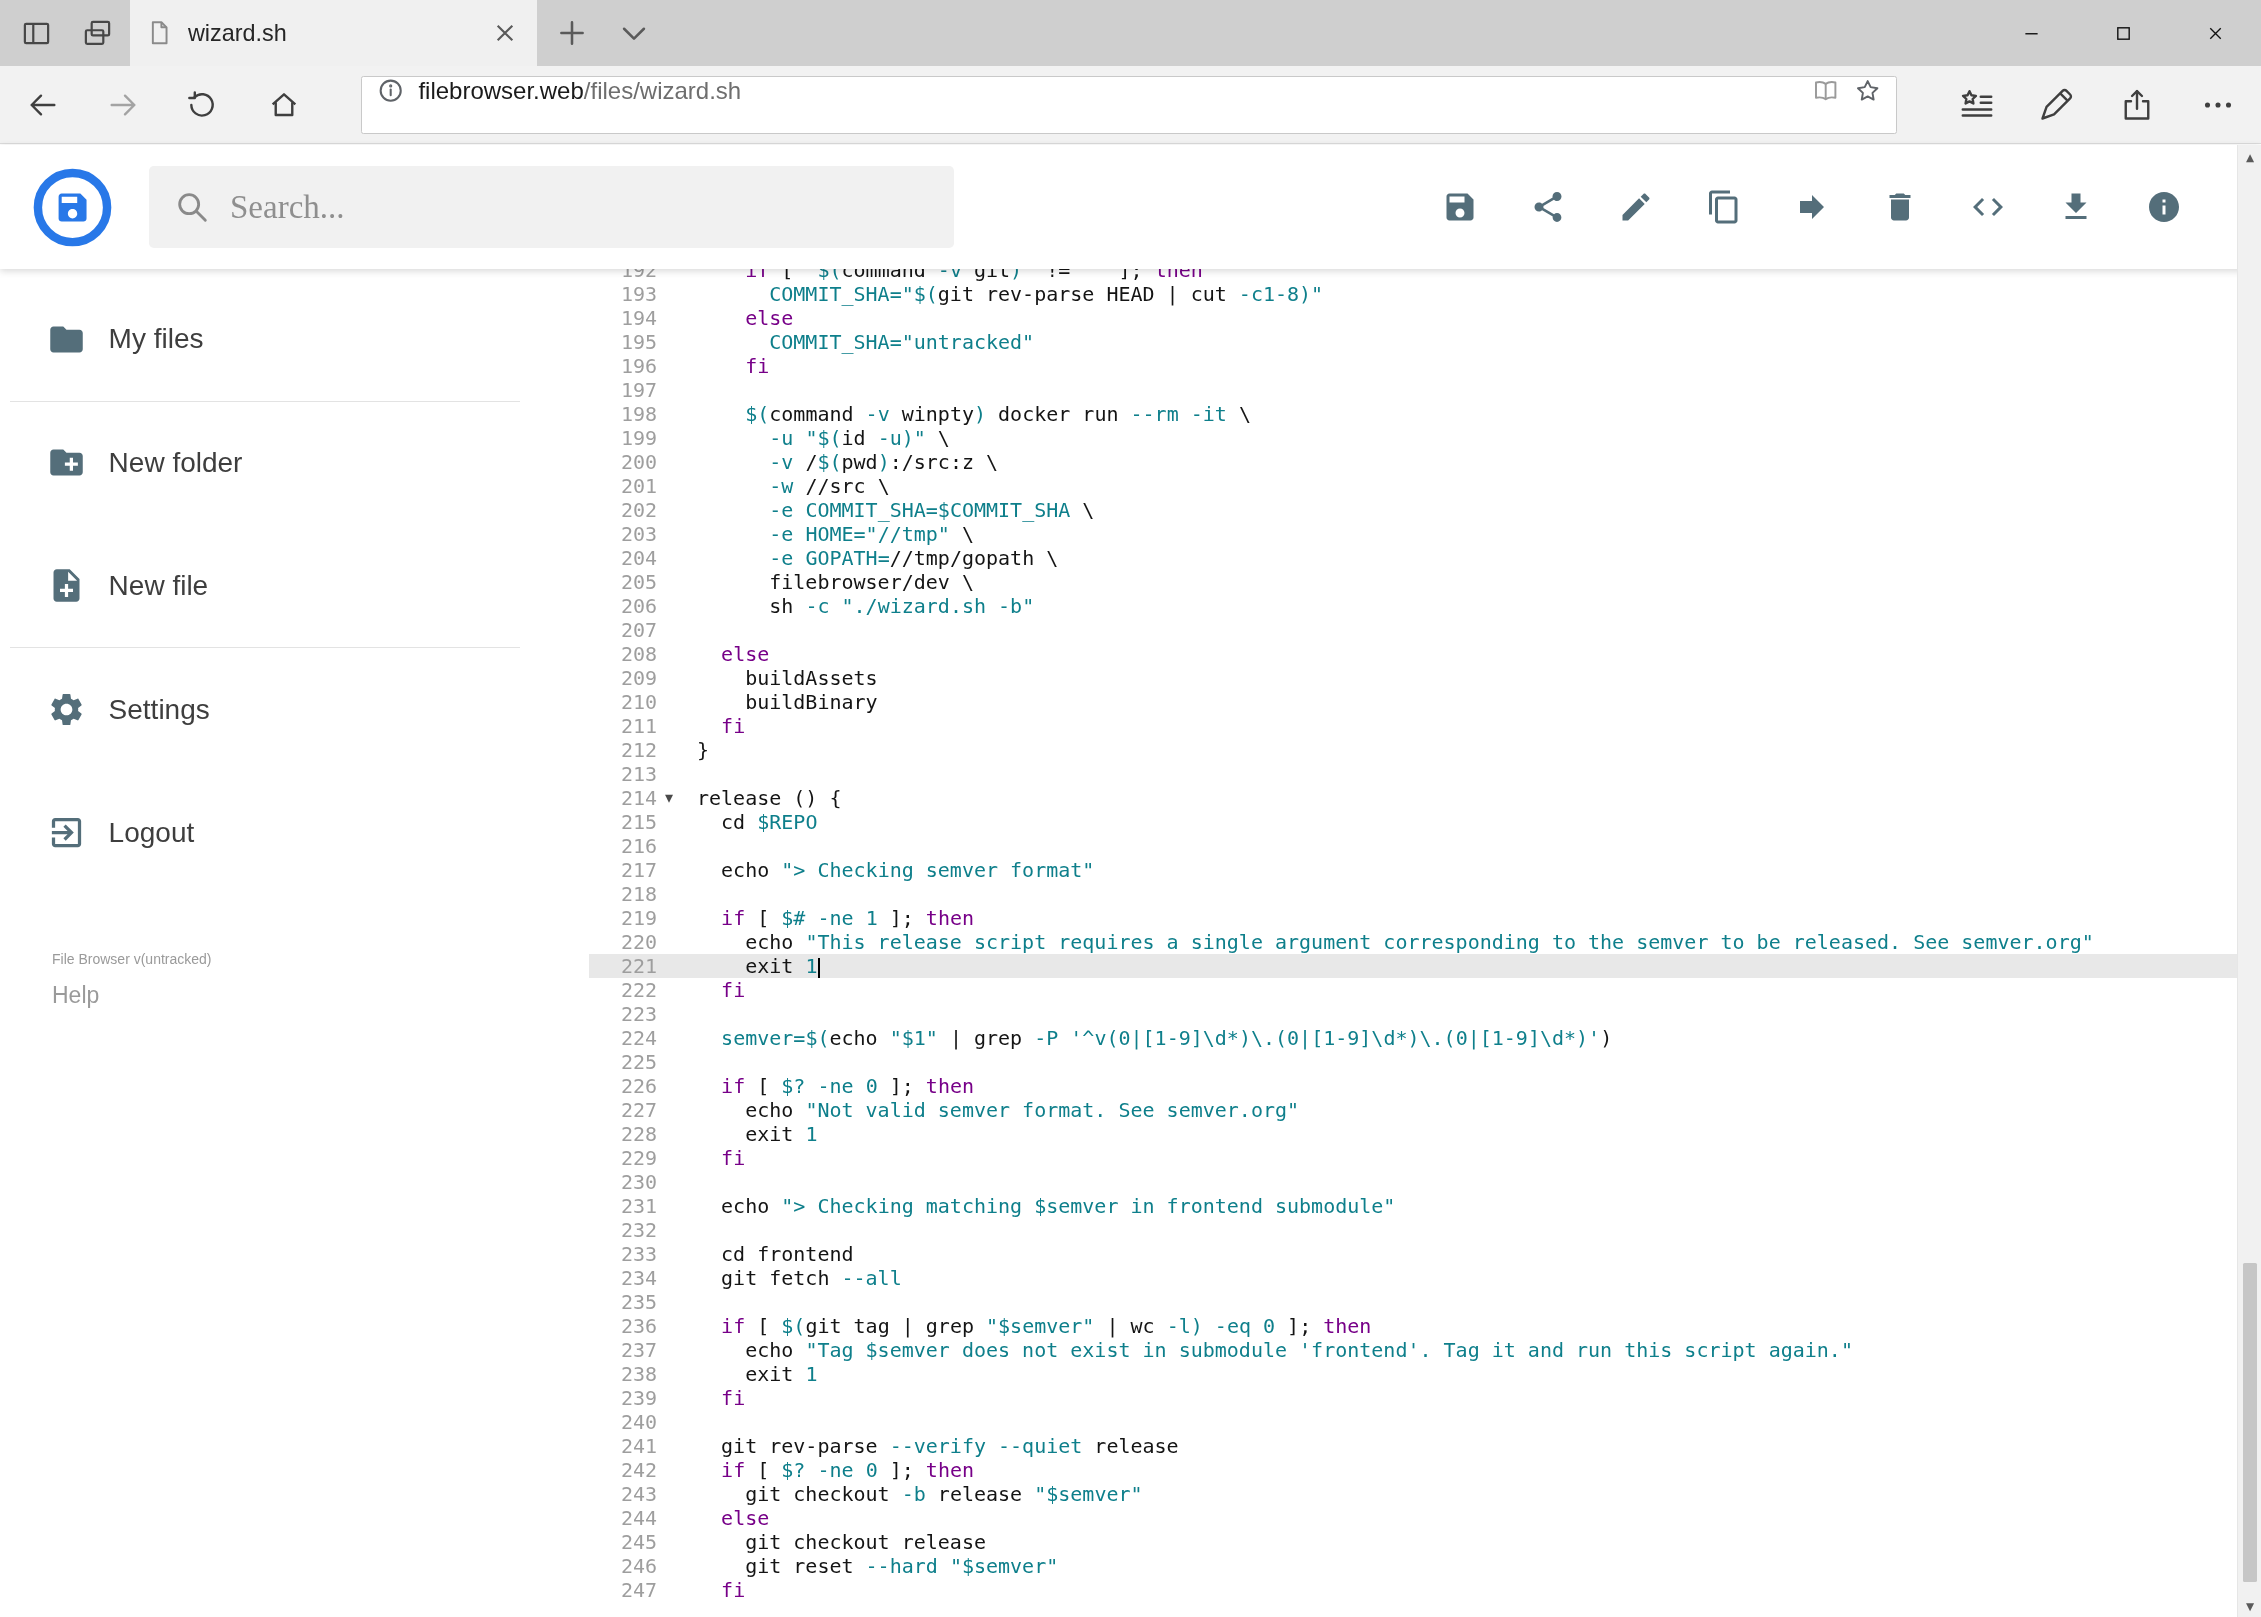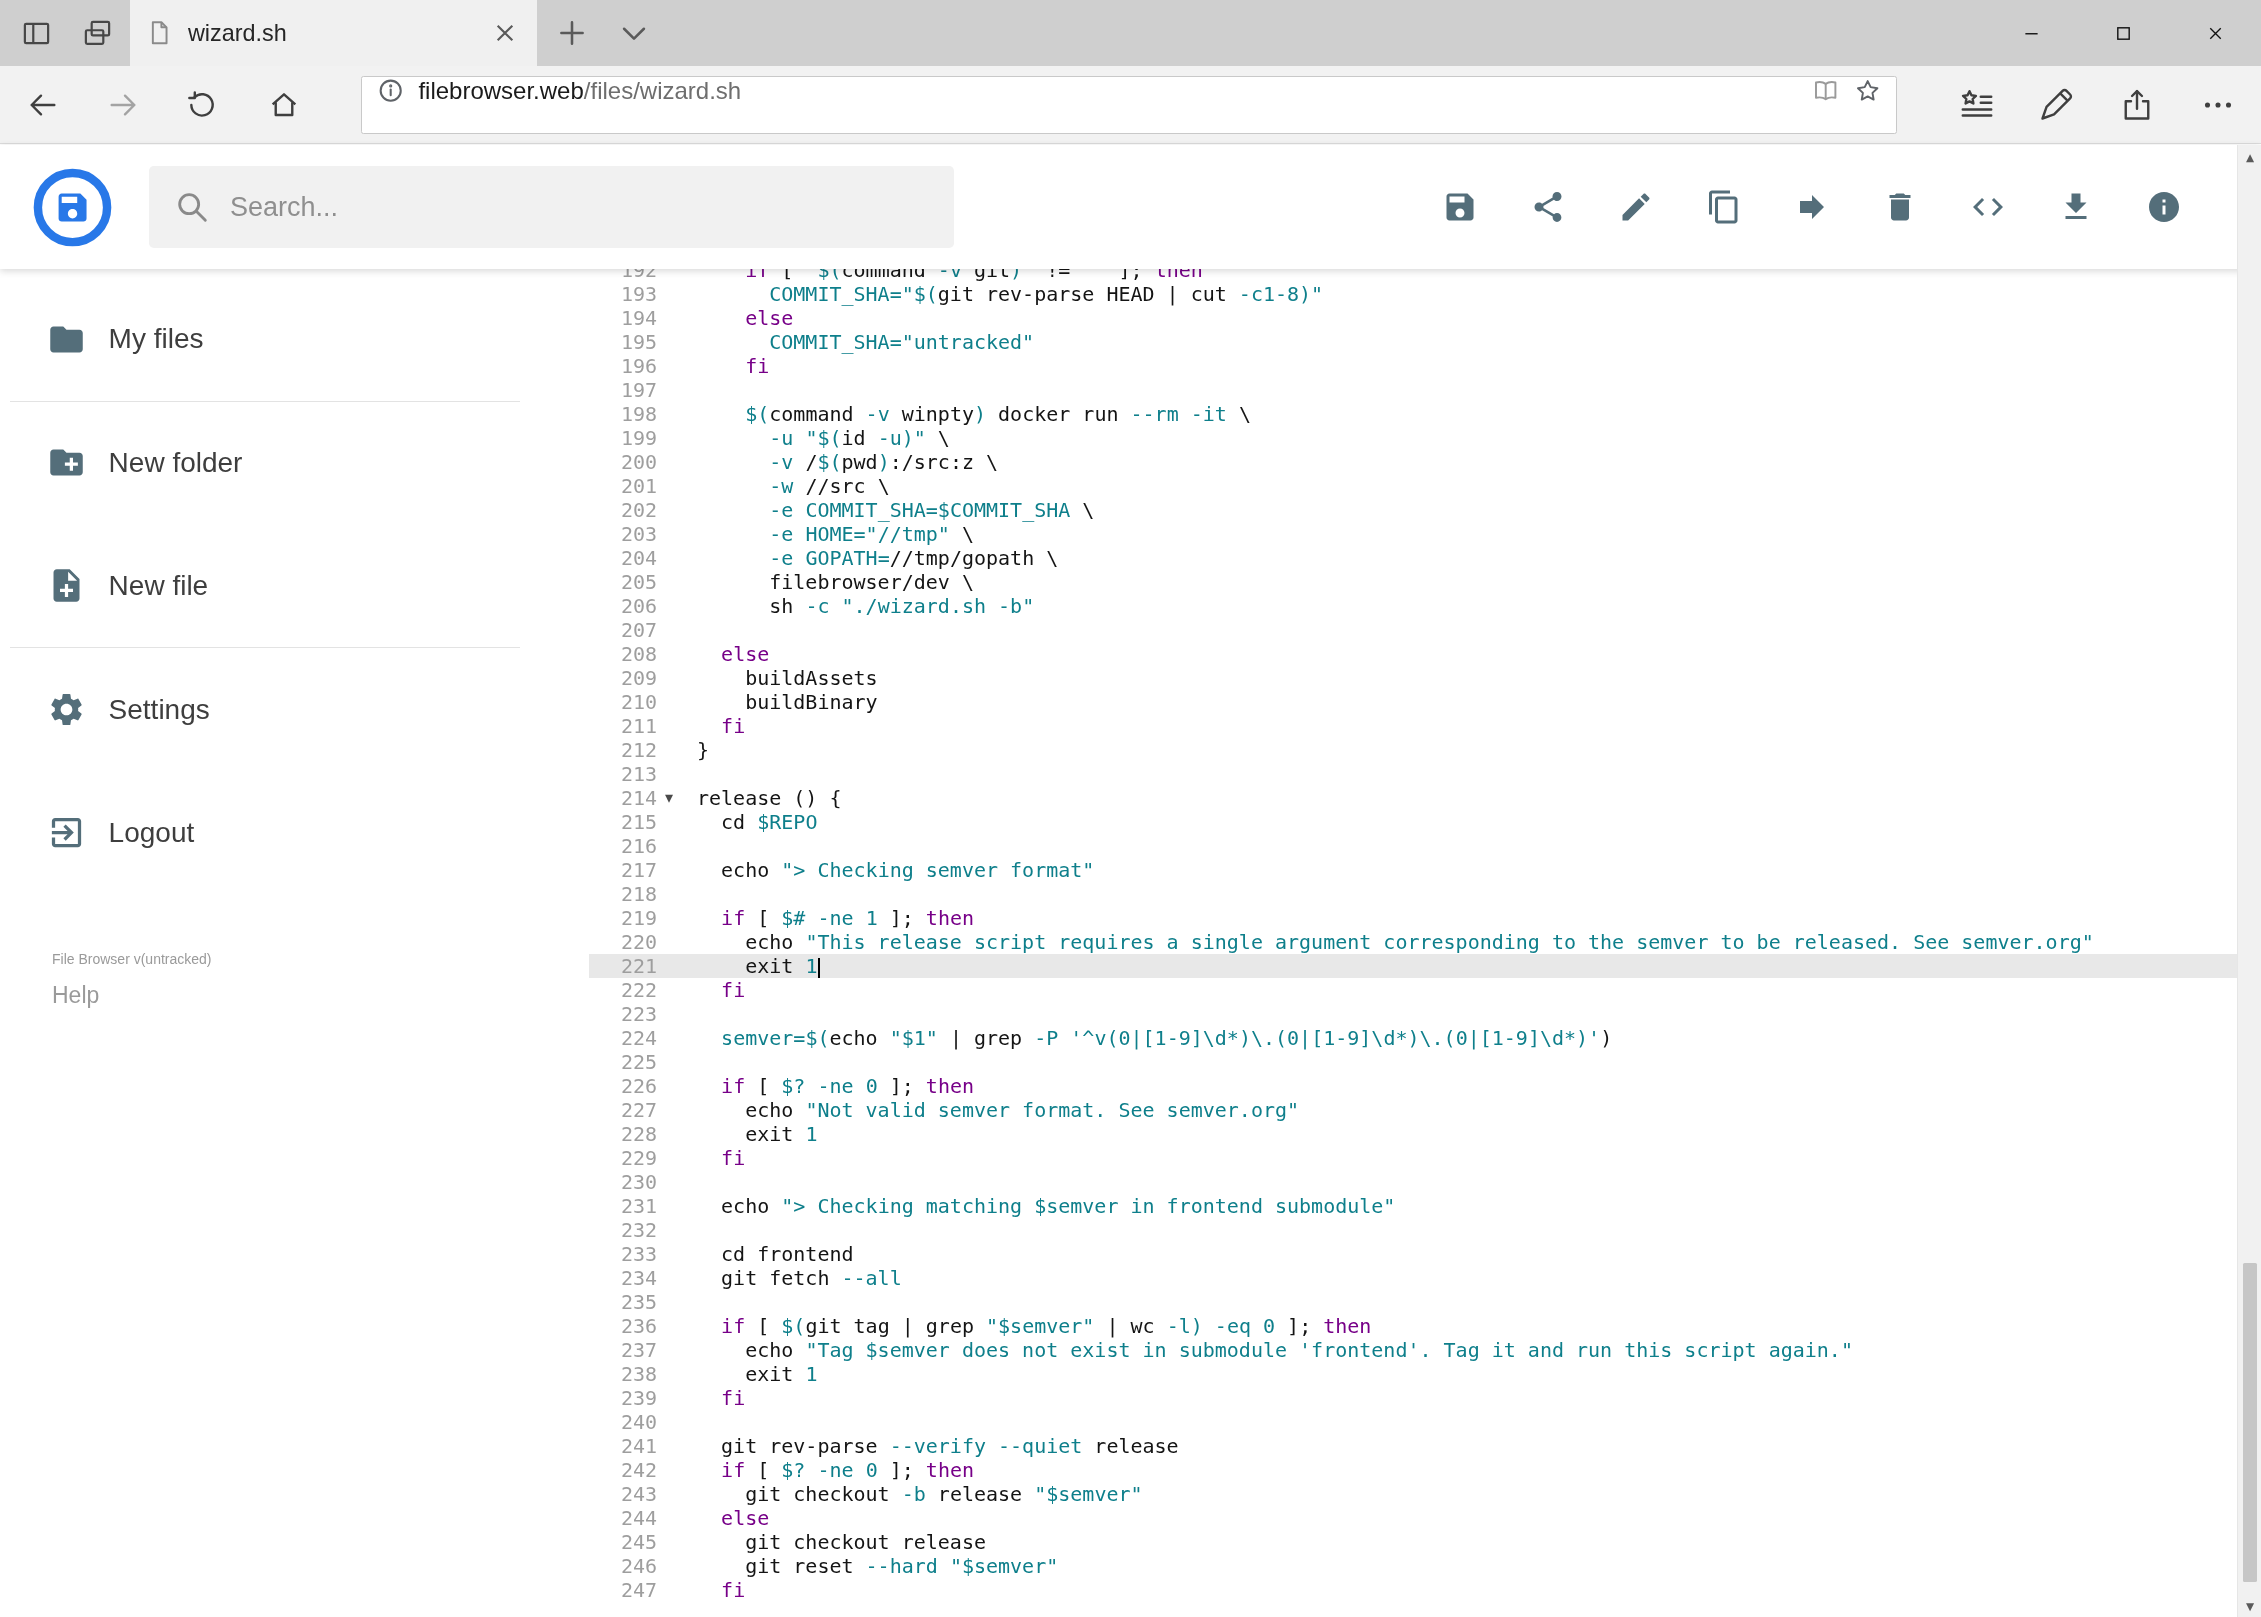--- a/index.html
+++ b/index.html
@@ -30,21 +30,21 @@
   .addr-domain{color:#1b1b1b;} .addr-path{color:#6e6e6e;}
   .addr-ic{width:27.4px;height:27.4px;flex:none;}
   .nav-right{position:absolute;top:21px;width:36px;height:36px;}
   .nr-hub{left:1959px;} .nr-pen{left:2038px;} .nr-share{left:2119px;} .nr-more{left:2200px;}
 
   
   .appheader{position:absolute;left:0;top:145px;width:100%;height:124px;background:#fff;box-shadow:0 2.4px 7.3px rgba(0,0,0,0.16);z-index:5;}
   .logo{position:absolute;left:31.5px;top:22px;width:81px;height:81px;}
   .searchbar{position:absolute;left:149px;top:21px;width:805px;height:82px;background:#f1f1f1;border-radius:4.8px;display:flex;align-items:center;padding:0 26px;gap:21px;}
   .search-ic{width:34px;height:34px;flex:none;}
-  .search-input{border:none;background:transparent;outline:none;font-size:27px;color:#444;flex:1;font-family:Liberation Sans, sans-serif;}
+  .search-input{border:none;background:transparent;outline:none;font-size:33px;color:#444;flex:1;font-family:Liberation Serif, serif;}
   .search-input::placeholder{color:#8f8f8f;}
   .actions{position:absolute;right:79px;top:0;height:124px;display:flex;align-items:center;gap:52px;}
   .act{width:36px;height:36px;}
 
   
   .sidebar{position:absolute;left:0;top:268px;width:589px;bottom:0;padding-top:9.7px;background:#fff;}
   .sb-item{height:123px;display:flex;align-items:center;padding-left:47px;gap:22.6px;cursor:pointer;}
   .sb-item svg{width:39px;height:39px;flex:none;}
   .sb-label{font-size:28px;color:#3e3e3e;}
   .sb-div{height:0.8px;background:#e3e3e3;margin:0 69px 0 9.7px;}

